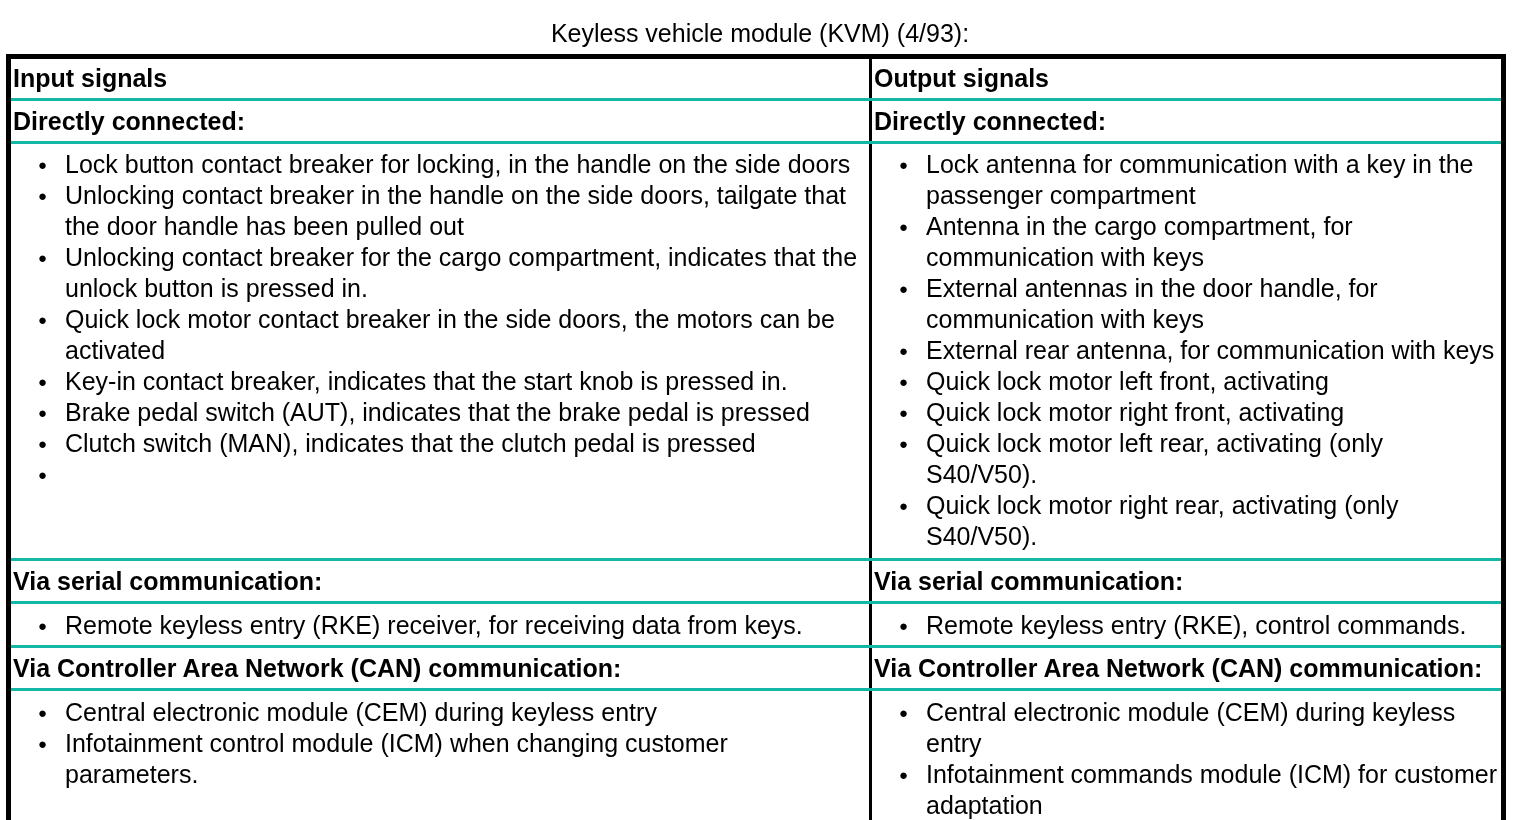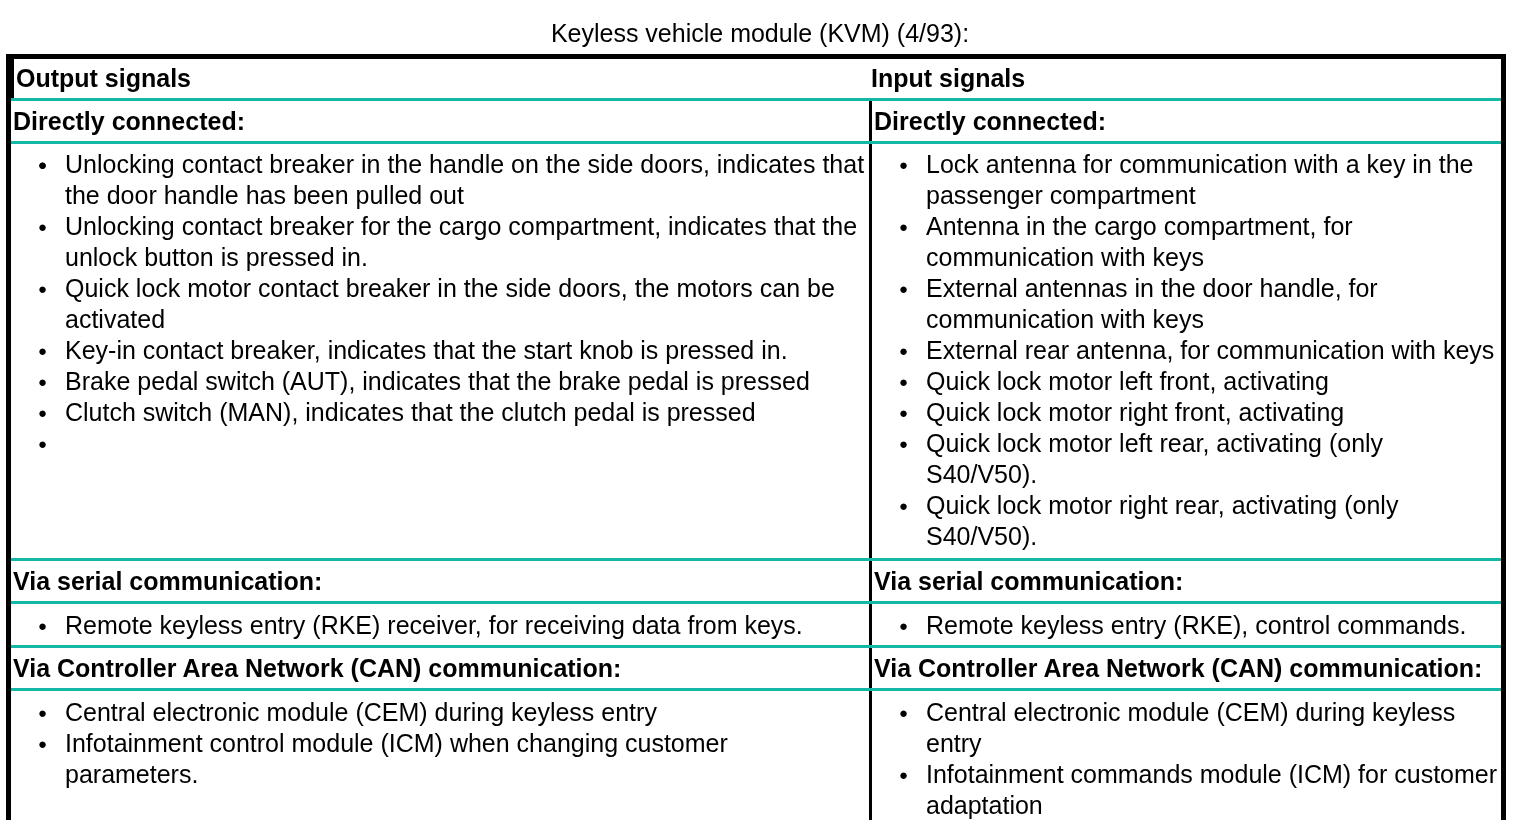--- a/index.html
+++ b/index.html
@@ -81,34 +81,34 @@
 </head>
 <body>
 
 <div class="page">
 
   <div class="doc-title">Keyless vehicle module (KVM) (4/93):</div>
 
   <div class="tbl">
 
     <div class="row">
+      <div class="cell left hdr-cell">Input signals</div>
       <div class="cell right hdr-cell">Output signals</div>
-      <div class="cell left hdr-cell">Input signals</div>
     </div>
 
     <div class="row">
       <div class="cell left sec-cell">Directly connected:</div>
       <div class="cell right sec-cell">Directly connected:</div>
     </div>
 
     <div class="row">
       <div class="cell left">
         <ul class="blist">
-            <li><span class="bullet">●</span></li>
-            <li><span class="bullet">●</span><span>Unlocking contact breaker in the handle on the side doors, indicates that the door handle has been pulled out</span></li>
+            <li><span class="bullet">●</span><span>Lock button contact breaker for locking, in the handle on the side doors</span></li>
+            <li><span class="bullet">●</span><span>Unlocking contact breaker in the handle on the side doors, tailgate that the door handle has been pulled out</span></li>
             <li><span class="bullet">●</span><span>Unlocking contact breaker for the cargo compartment, indicates that the unlock button is pressed in.</span></li>
             <li><span class="bullet">●</span><span>Quick lock motor contact breaker in the side doors, the motors can be activated</span></li>
             <li><span class="bullet">●</span><span>Key-in contact breaker, indicates that the start knob is pressed in.</span></li>
             <li><span class="bullet">●</span><span>Brake pedal switch (AUT), indicates that the brake pedal is pressed</span></li>
             <li><span class="bullet">●</span><span>Clutch switch (MAN), indicates that the clutch pedal is pressed</span></li>
             <li><span class="bullet">●</span></li>
           </ul>
       </div>
       <div class="cell right">
         <ul class="blist">

